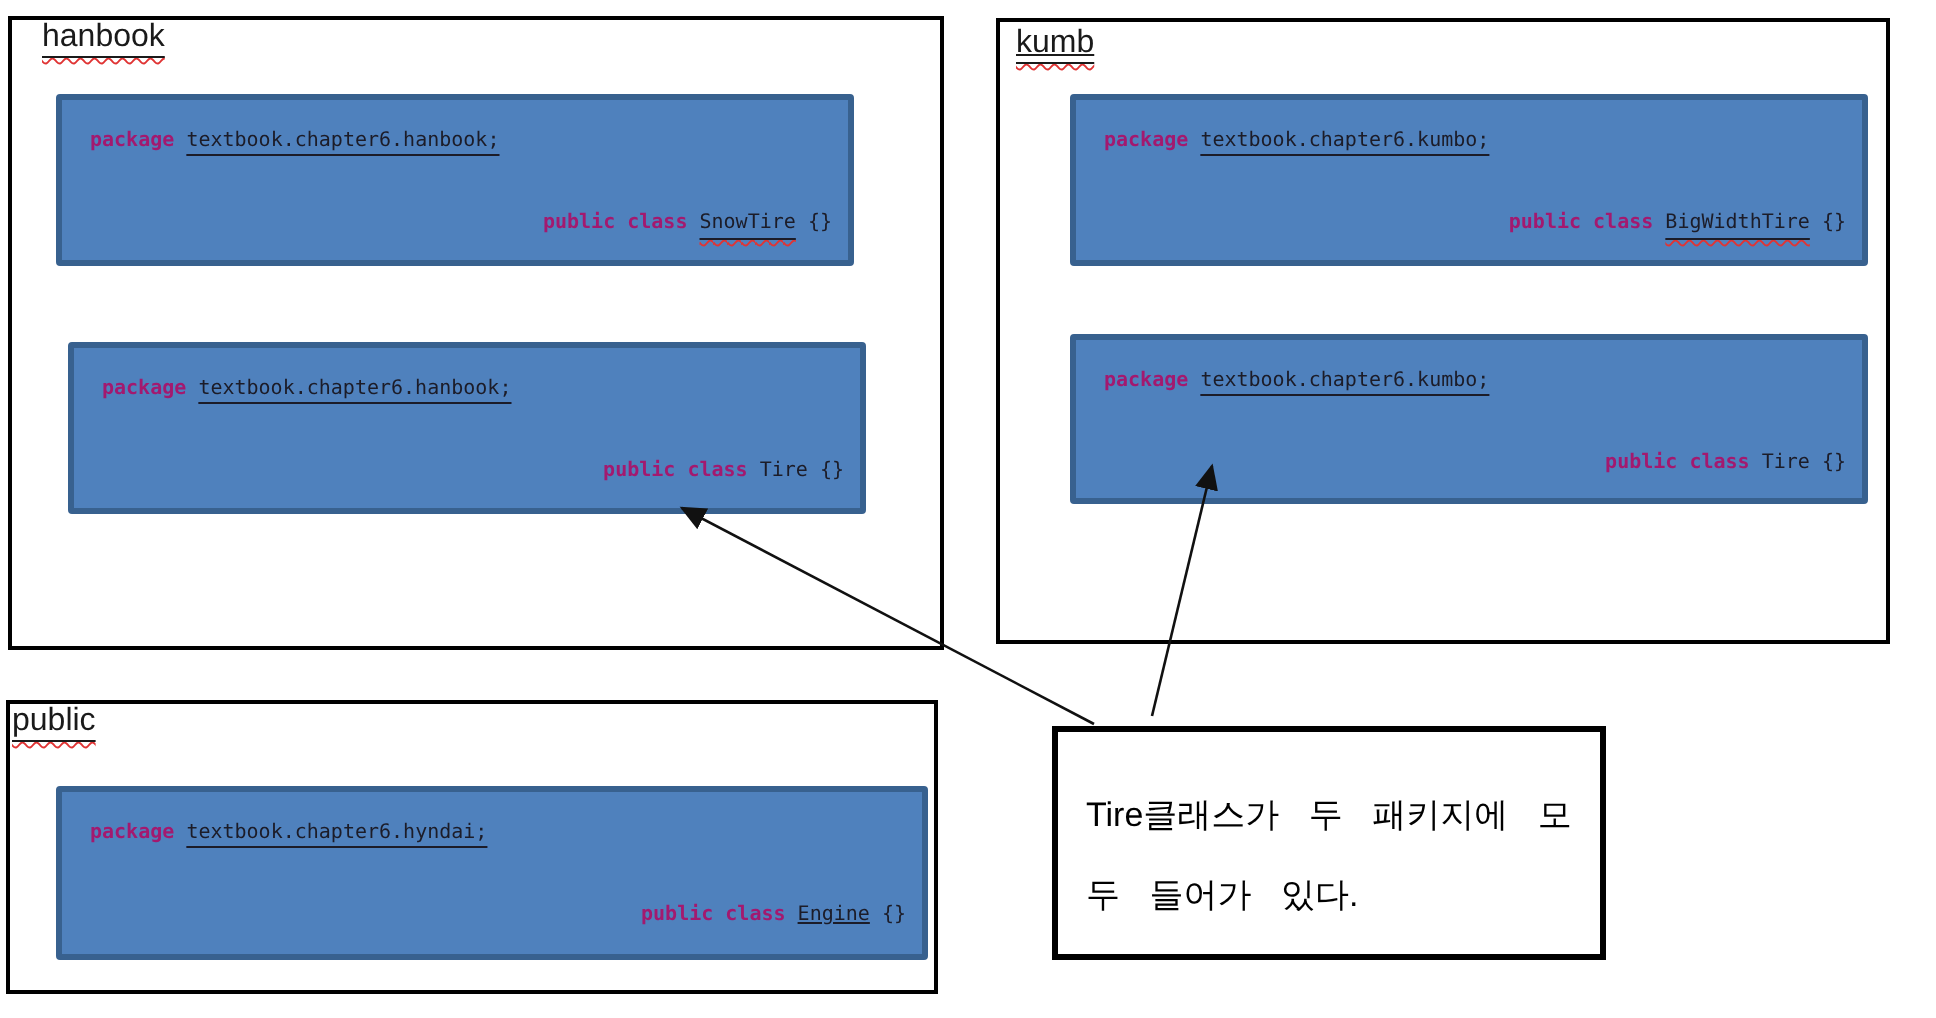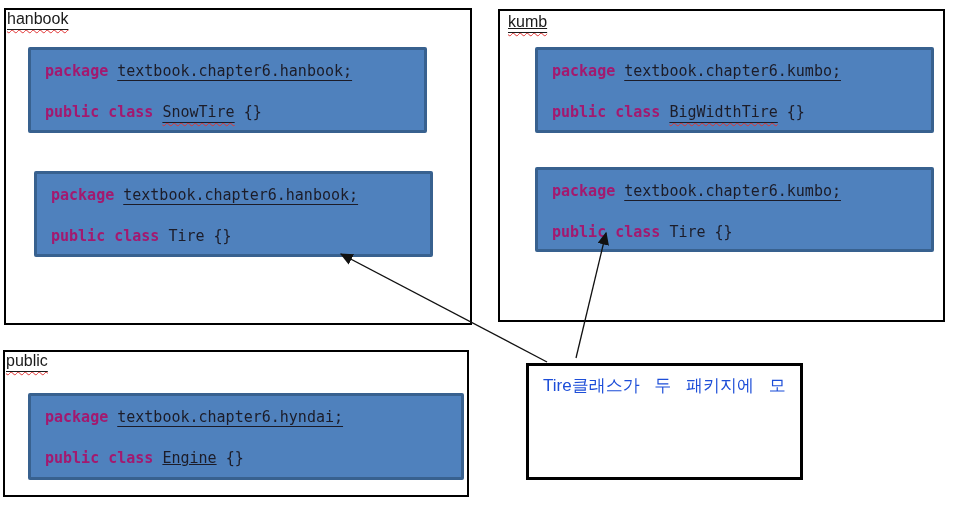--- a/index.html
+++ b/index.html
@@ -9,42 +9,42 @@
   }
   .pkg-box{
     position:absolute;background:#ffffff;border:2px solid #000000;box-sizing:border-box;
   }
   .pkg-label{
     position:absolute;font-size:16px;line-height:18px;color:#1a1a1a;white-space:nowrap;
   }
   .code-box{
     position:absolute;background:#4f81bd;border:3px solid #38618f;border-radius:2px;
     box-sizing:border-box;padding:12px 8px 0 14px;
-    font-family:"DejaVu Sans Mono","Liberation Mono",monospace;font-size:15px;color:#1c1c28;
+    font-family:"DejaVu Sans Mono","Liberation Mono",monospace;font-size:10px;color:#1c1c28;
   }
   .code-line{white-space:nowrap;line-height:18px;}
-  .code-line + .code-line{margin-top:23px;}
+  .code-line + .code-line{margin-top:23px;text-align:right;}
   .kw{font-weight:bold;color:#a3196f;}
   .ul-plain{text-decoration:underline;text-decoration-thickness:1px;}
   .wavy-red{text-decoration:underline wavy #e03434;text-decoration-thickness:1px;text-underline-offset:5px;}
   .line-blue{text-decoration:underline solid #3f6fc4;text-decoration-thickness:1px;text-underline-offset:4px;}
   .callout{
     position:absolute;background:#ffffff;border:3px solid #000000;box-sizing:border-box;
-    padding:0 14px 0 14px;font-size:17px;color:#1d4ed8;
+    padding:22px 14px 0 14px;font-size:17px;color:#000000;
     line-height:40px;word-spacing:10px;white-space:nowrap;
   }
   .arrows{position:absolute;left:0;top:0;width:968px;height:509px;pointer-events:none;}
 </style>
 </head>
 <body>
 
 <div class="stage">
 
   <div class="pkg-box" style="left:4px;top:8px;width:468px;height:317px;"></div>
-  <div class="pkg-label" style="left:7px;top:10px;"><span class="wavy-red"><span class="ul-plain">hanbook</span></span></div>
+  <div class="pkg-label" style="left:7px;top:10px;padding-left:14px;"><span class="wavy-red"><span class="ul-plain">hanbook</span></span></div>
 
   <div class="code-box" style="left:28px;top:47px;width:399px;height:86px;">
     <div class="code-line"><span class="kw">package</span> <span class="line-blue"><span class="ul-plain">textbook.chapter6.hanbook;</span></span></div>
     <div class="code-line"><span class="kw">public class</span> <span class="wavy-red"><span class="ul-plain">SnowTire</span></span> <span>{}</span></div>
   </div>
 
   <div class="code-box" style="left:34px;top:171px;width:399px;height:86px;">
     <div class="code-line"><span class="kw">package</span> <span class="line-blue"><span class="ul-plain">textbook.chapter6.hanbook;</span></span></div>
     <div class="code-line"><span class="kw">public class</span> <span>Tire</span> <span>{}</span></div>
   </div>
@@ -65,20 +65,21 @@
   <div class="pkg-box" style="left:3px;top:350px;width:466px;height:147px;"></div>
   <div class="pkg-label" style="left:6px;top:352px;"><span class="wavy-red"><span class="ul-plain">public</span></span></div>
 
   <div class="code-box" style="left:28px;top:393px;width:436px;height:87px;">
     <div class="code-line"><span class="kw">package</span> <span class="line-blue"><span class="ul-plain">textbook.chapter6.hyndai;</span></span></div>
     <div class="code-line"><span class="kw">public class</span> <span class="ul-plain">Engine</span> <span>{}</span></div>
   </div>
 
   <div class="callout" style="left:526px;top:363px;width:277px;height:117px;">
     <span>Tire클래스가 두 패키지에 모</span><br>
+    <span>두 들어가 있다.</span>
   </div>
 
   <svg class="arrows" viewBox="0 0 968 509">
     <defs>
       <marker id="arrowhead" markerWidth="11" markerHeight="9" refX="9" refY="4.5" orient="auto">
         <path d="M0,0 L10,4.5 L0,9 z" fill="#111111"></path>
       </marker>
     </defs>
     <line x1="547" y1="362" x2="341" y2="254" stroke="#111111" stroke-width="1.3" marker-end="url(#arrowhead)"></line>
     <line x1="576" y1="358" x2="606" y2="233" stroke="#111111" stroke-width="1.3" marker-end="url(#arrowhead)"></line>

